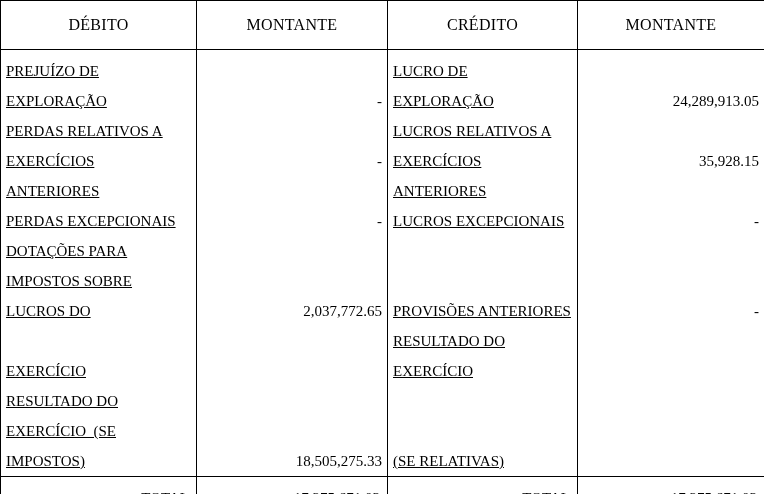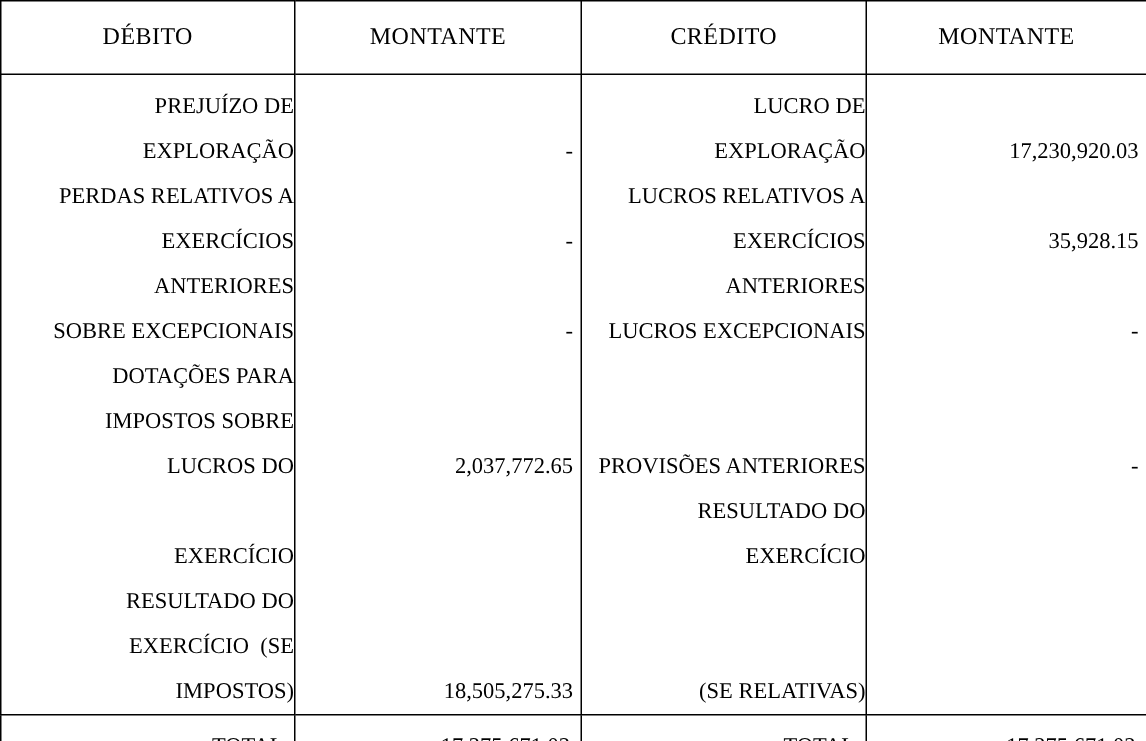--- a/index.html
+++ b/index.html
@@ -51,21 +51,21 @@
   
   td.colcell {
     padding: 6px 0 0 0;
   }
   .line {
     height: 30px;
     line-height: 30px;
     white-space: pre;
     overflow: hidden;
   }
-  .l-left  { text-align: right;  padding-left: 5px; }
+  .l-left  { text-align: left;  padding-left: 5px; text-decoration: underline; }
   .l-right { text-align: right; padding-right: 5px; }
   .indent  { }
 
   tfoot td {
     height: 42px;
     vertical-align: middle;
     font-size: 15px;
   }
   .t-right { text-align: right; padding-right: 7px; }
   .small-caps { font-variant: small-caps; }
@@ -90,21 +90,21 @@
       </tr>
     </thead>
     <tbody>
       <tr>
         <td class="colcell">
           <div class="line l-left">PREJUÍZO DE</div>
           <div class="line l-left">EXPLORAÇÃO</div>
           <div class="line l-left">PERDAS RELATIVOS A</div>
           <div class="line l-left">EXERCÍCIOS</div>
           <div class="line l-left indent">ANTERIORES</div>
-          <div class="line l-left">SOBRE EXCEPCIONAIS</div>
+          <div class="line l-left">PERDAS EXCEPCIONAIS</div>
           <div class="line l-left">DOTAÇÕES PARA</div>
           <div class="line l-left">IMPOSTOS SOBRE</div>
           <div class="line l-left">LUCROS DO</div>
           <div class="line l-left"></div>
           <div class="line l-left indent">EXERCÍCIO</div>
           <div class="line l-left">RESULTADO DO</div>
           <div class="line l-left">EXERCÍCIO  (SE</div>
           <div class="line l-left">IMPOSTOS)</div>
         </td>
         <td class="colcell">
@@ -134,21 +134,21 @@
           <div class="line l-left"></div>
           <div class="line l-left">PROVISÕES ANTERIORES</div>
           <div class="line l-left">RESULTADO DO</div>
           <div class="line l-left">EXERCÍCIO</div>
           <div class="line l-left"></div>
           <div class="line l-left"></div>
           <div class="line l-left">(SE RELATIVAS)</div>
         </td>
         <td class="colcell">
           <div class="line l-right"></div>
-          <div class="line l-right">17,230,920.03</div>
+          <div class="line l-right">24,289,913.05</div>
           <div class="line l-right"></div>
           <div class="line l-right">35,928.15</div>
           <div class="line l-right"></div>
           <div class="line l-right">-</div>
           <div class="line l-right"></div>
           <div class="line l-right"></div>
           <div class="line l-right">-</div>
           <div class="line l-right"></div>
           <div class="line l-right"></div>
           <div class="line l-right"></div>

